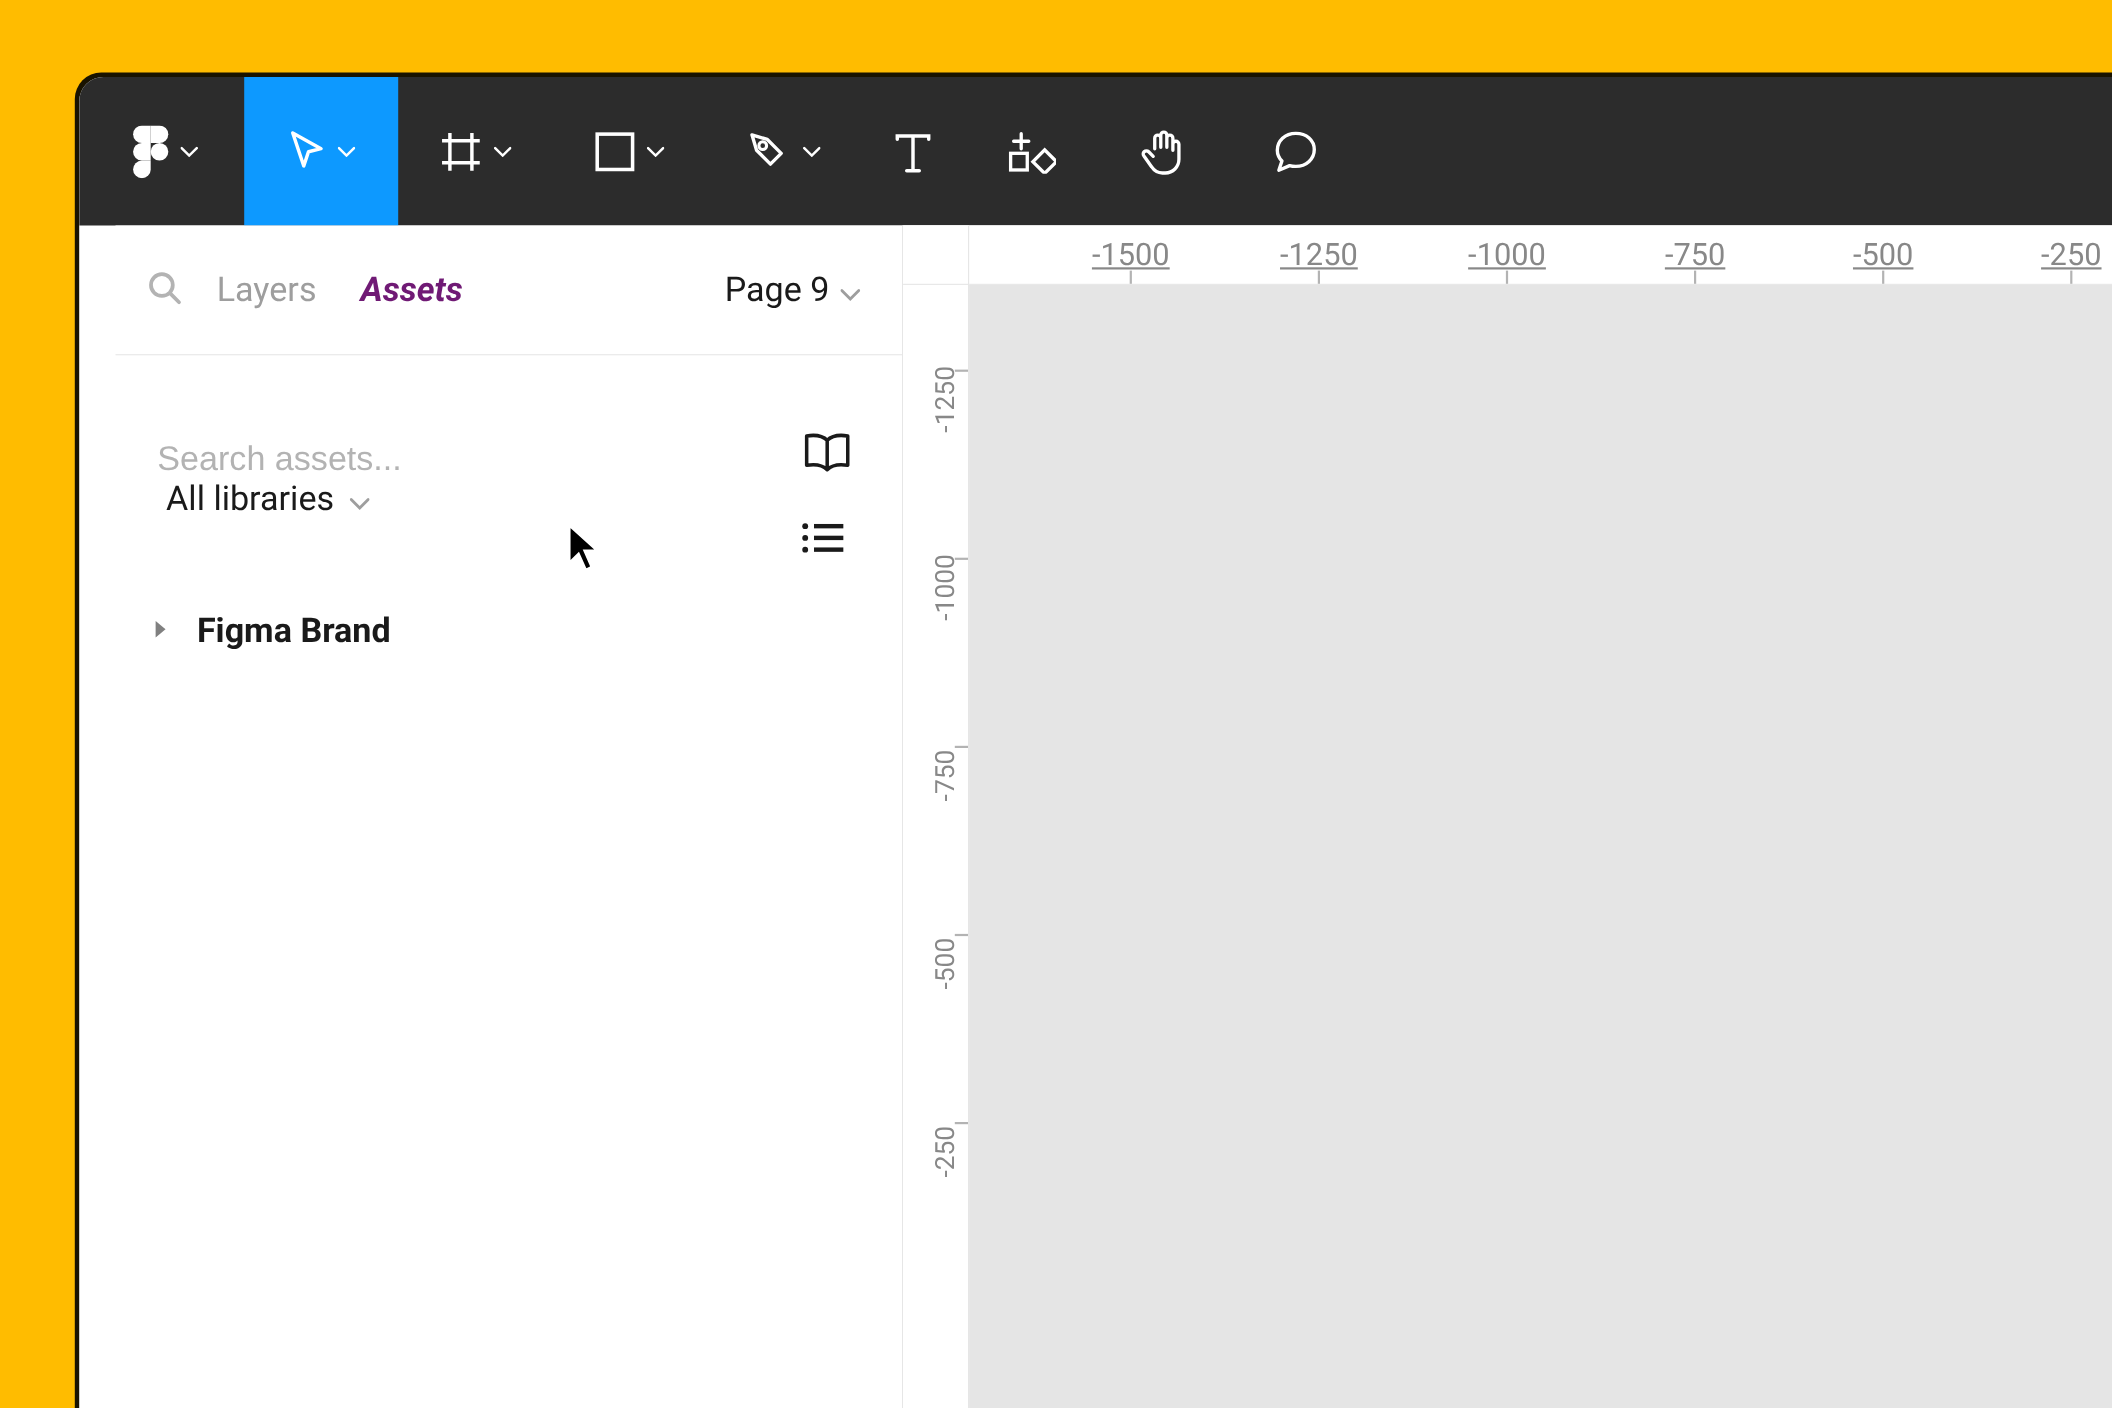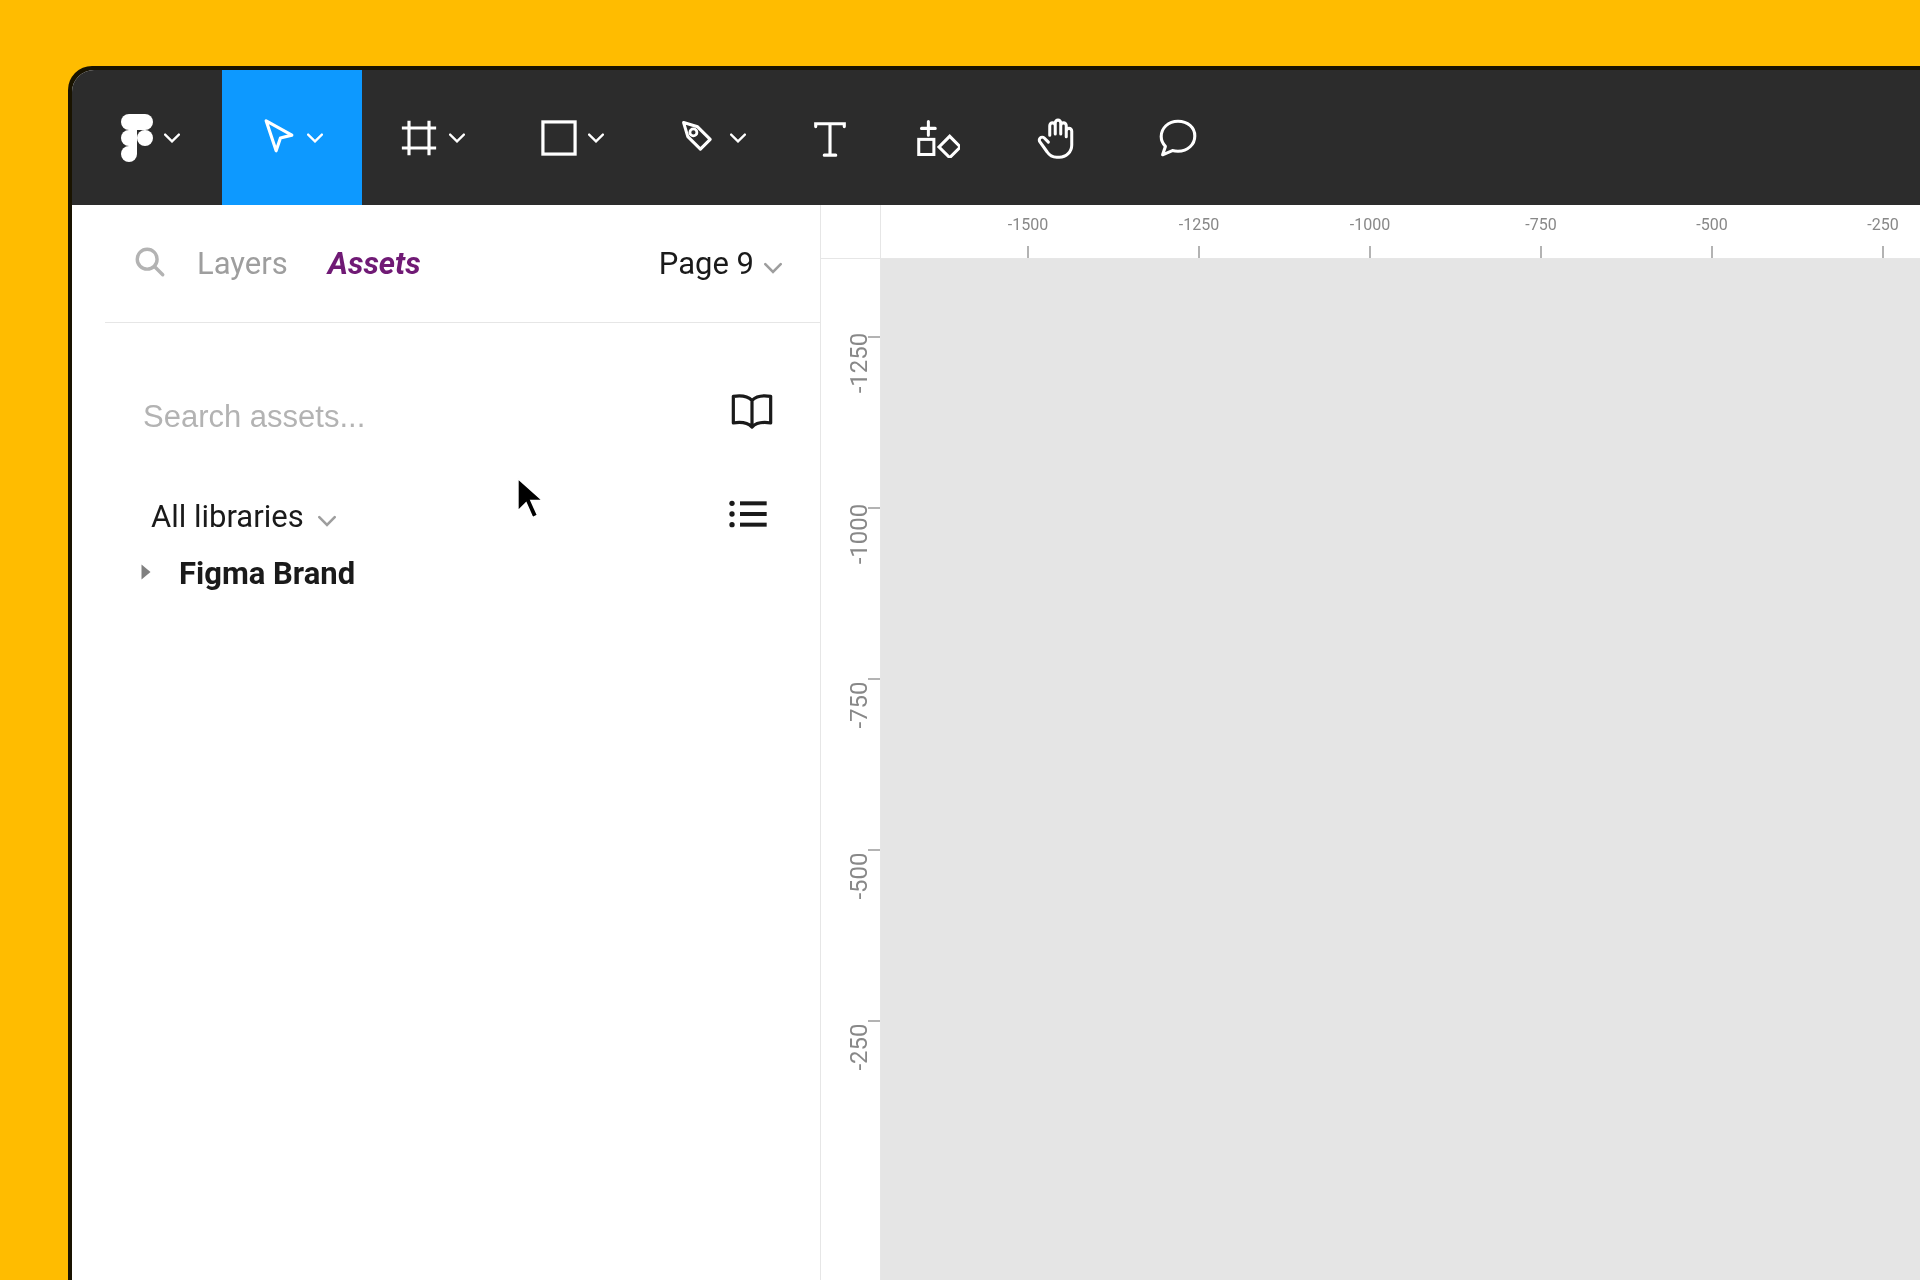--- a/index.html
+++ b/index.html
@@ -117,22 +117,23 @@
   }
   .book-icon {
     color: #1A1A1A;
     cursor: pointer;
     margin-right: 6px;
   }
   
   .libraries-row {
     height: 100px;
     display: flex;
-    align-items: flex-end;
+    align-items: flex-start;
     padding: 0 46px;
+    flex-direction: column;
   }
   .libraries-selector {
     font-size: 31px;
     color: #1A1A1A;
     display: flex;
     align-items: center;
     gap: 14px;
     cursor: pointer;
   }
   .list-view-btn {
@@ -194,24 +195,25 @@
     position: absolute;
     top: 54px;
     left: 60px;
     right: 0;
     bottom: 0;
     background: #E5E5E5;
   }
   .ruler-label-h {
     position: absolute;
     top: 10px;
-    font-size: 16px;
+    font-size: 28px;
     color: #888;
     transform: translateX(-50%);
     white-space: nowrap;
+    text-decoration: underline;
   }
   .ruler-tick-h {
     position: absolute;
     bottom: 0;
     width: 2px;
     height: 12px;
     background: #B3B3B3;
     transform: translateX(-50%);
   }
   .ruler-label-v {

